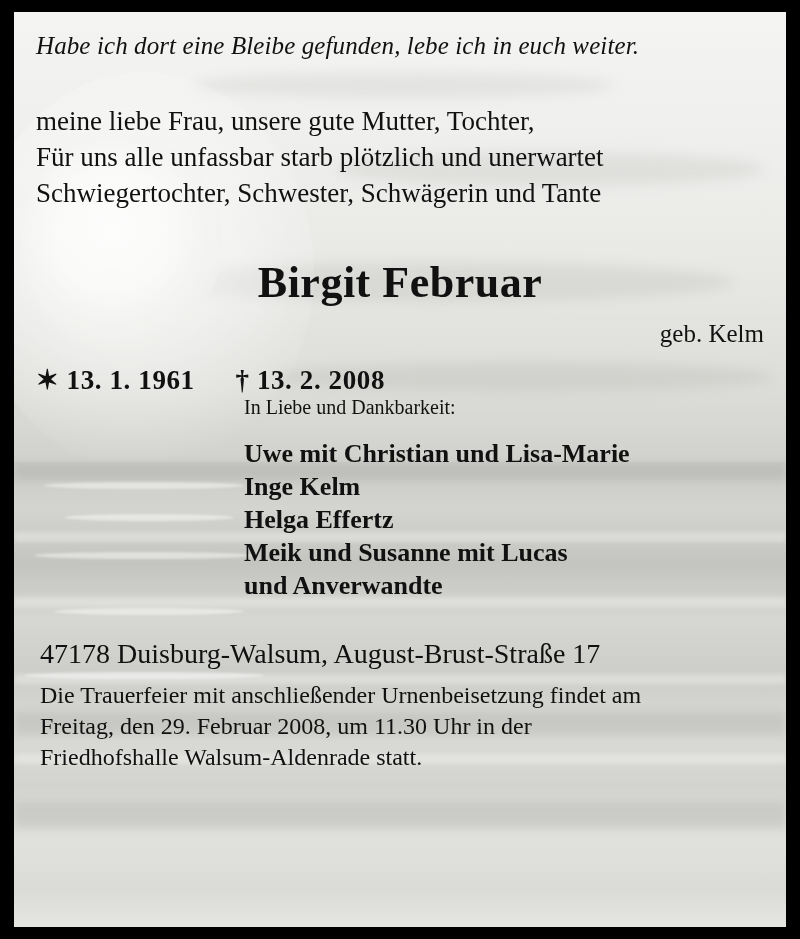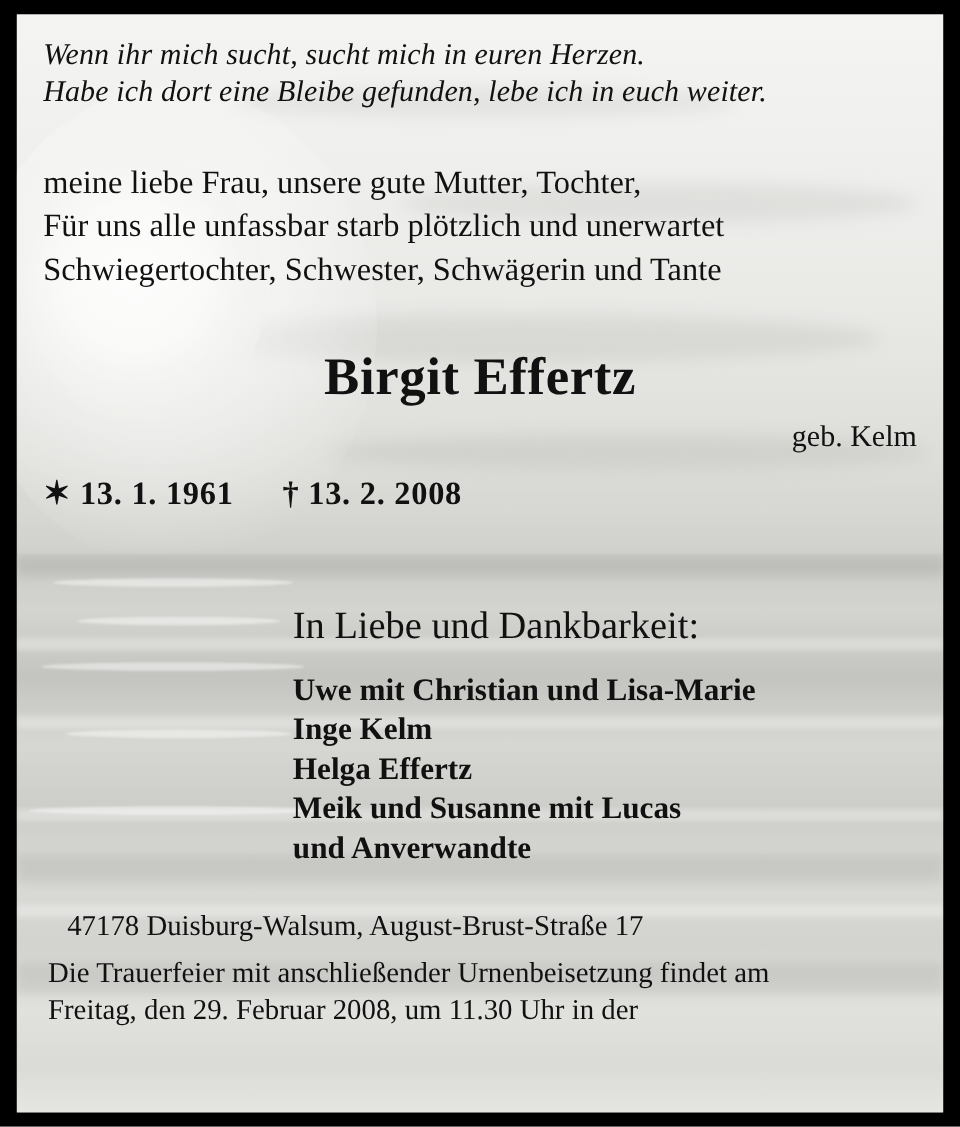--- a/index.html
+++ b/index.html
@@ -151,36 +151,34 @@
   .dates {
     margin-top: 16px;
     text-align: left;
     font-size: 27px;
     font-weight: bold;
     letter-spacing: 0.6px;
   }
   .dates .sym { font-weight: bold; }
   .dates .gap { display: inline-block; width: 26px; }
   .thanks {
-    margin-top: 76px;
     padding-left: 208px;
-    font-size: 32px;
+    font-size: 20px;
   }
   .family {
     margin-top: 18px;
     padding-left: 208px;
     font-size: 26px;
     font-weight: bold;
     line-height: 33px;
   }
   .address {
     margin-top: 36px;
     padding-left: 4px;
-    font-size: 24px;
-    margin-left: 16px;
+    font-size: 28px;
   }
   .service {
     margin-top: 10px;
     padding-left: 4px;
     font-size: 24px;
     line-height: 31px;
   }
   .service div { white-space: nowrap; }
 </style>
 </head>
@@ -209,31 +207,30 @@
       <div class="bg-wave" style="top:662px;"></div>
       <div class="bg-wave" style="top:742px;"></div>
       <div class="bg-dark" style="top:700px; height:24px;"></div>
       <div class="bg-dark" style="top:790px; height:26px;"></div>
       <div class="bg-veil"></div>
     </div>
 
     <div class="content">
 
       <div class="motto">
-        <div>Wenn ihr mich sucht, sucht mich in euren Herzen.</div>
         <div>Habe ich dort eine Bleibe gefunden, lebe ich in euch weiter.</div>
       </div>
 
       <div class="intro">
         <div>meine liebe Frau, unsere gute Mutter, Tochter,</div>
         <div>Für uns alle unfassbar starb plötzlich und unerwartet</div>
         <div>Schwiegertochter, Schwester, Schwägerin und Tante</div>
       </div>
 
-      <div class="name">Birgit Effertz</div>
+      <div class="name">Birgit Februar</div>
       <div class="maiden">geb. Kelm</div>
 
       <div class="dates">
         <span class="sym">✶</span>
         <span>13. 1. 1961</span>
         <span class="gap"></span>
         <span class="sym">†</span>
         <span>13. 2. 2008</span>
       </div>
 
@@ -245,17 +242,18 @@
         <div>Helga Effertz</div>
         <div>Meik und Susanne mit Lucas</div>
         <div>und Anverwandte</div>
       </div>
 
       <div class="address">47178 Duisburg-Walsum, August-Brust-Straße 17</div>
 
       <div class="service">
         <div>Die Trauerfeier mit anschließender Urnenbeisetzung findet am</div>
         <div>Freitag, den 29. Februar 2008, um 11.30 Uhr in der</div>
+        <div>Friedhofshalle Walsum-Aldenrade statt.</div>
       </div>
 
     </div>
   </div>
 </div>
 
 </body></html>

